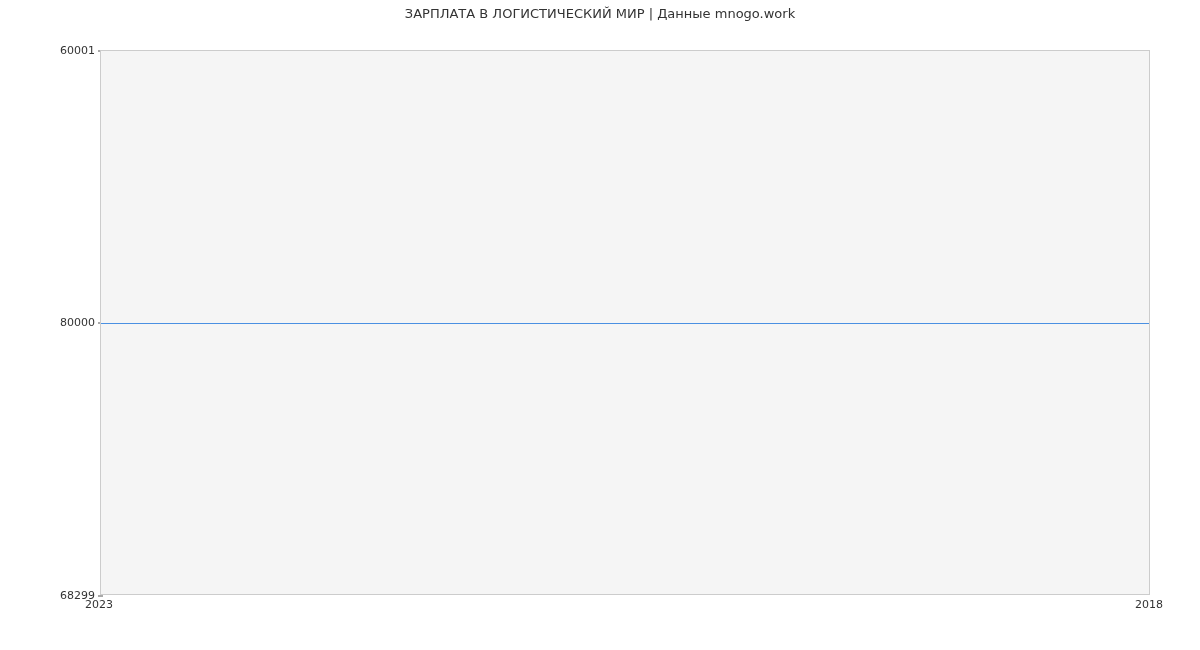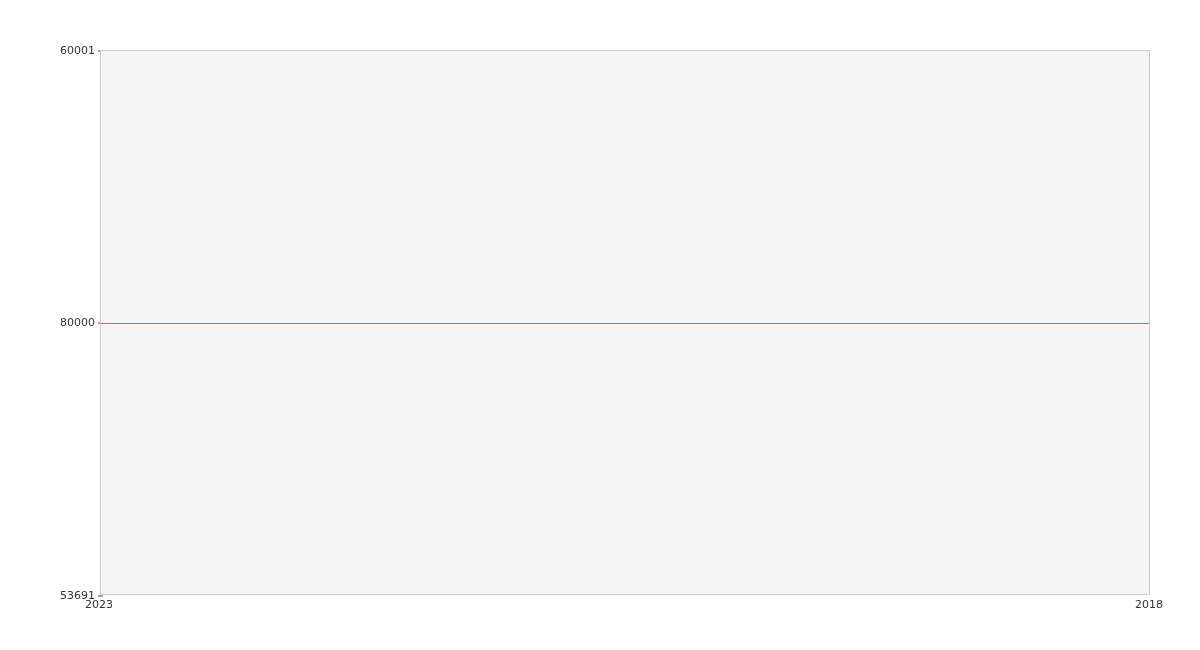--- a/index.html
+++ b/index.html
@@ -62,31 +62,32 @@
     top: 598px;
     font-size: 11px;
     color: #333333;
   }
 </style>
 </head>
 <body>
 
 <div class="wrap">
 
+  <div class="title">ЗАРПЛАТА В ЛОГИСТИЧЕСКИЙ МИР | Данные mnogo.work</div>
 
   <div class="ytick" style="top:50px;">
     <span>60001</span>
     <span class="mark"></span>
   </div>
   <div class="ytick" style="top:322px;">
     <span>80000</span>
     <span class="mark"></span>
   </div>
   <div class="ytick" style="top:595px;">
-    <span>53691</span>
+    <span>68299</span>
     <span class="mark"></span>
   </div>
 
   <div class="plot">
     <div class="line" style="top:272px;"></div>
   </div>
 
   <div class="xtick" style="left:85px;">2023</div>
   <div class="xtick" style="left:1135px;">2018</div>
 

